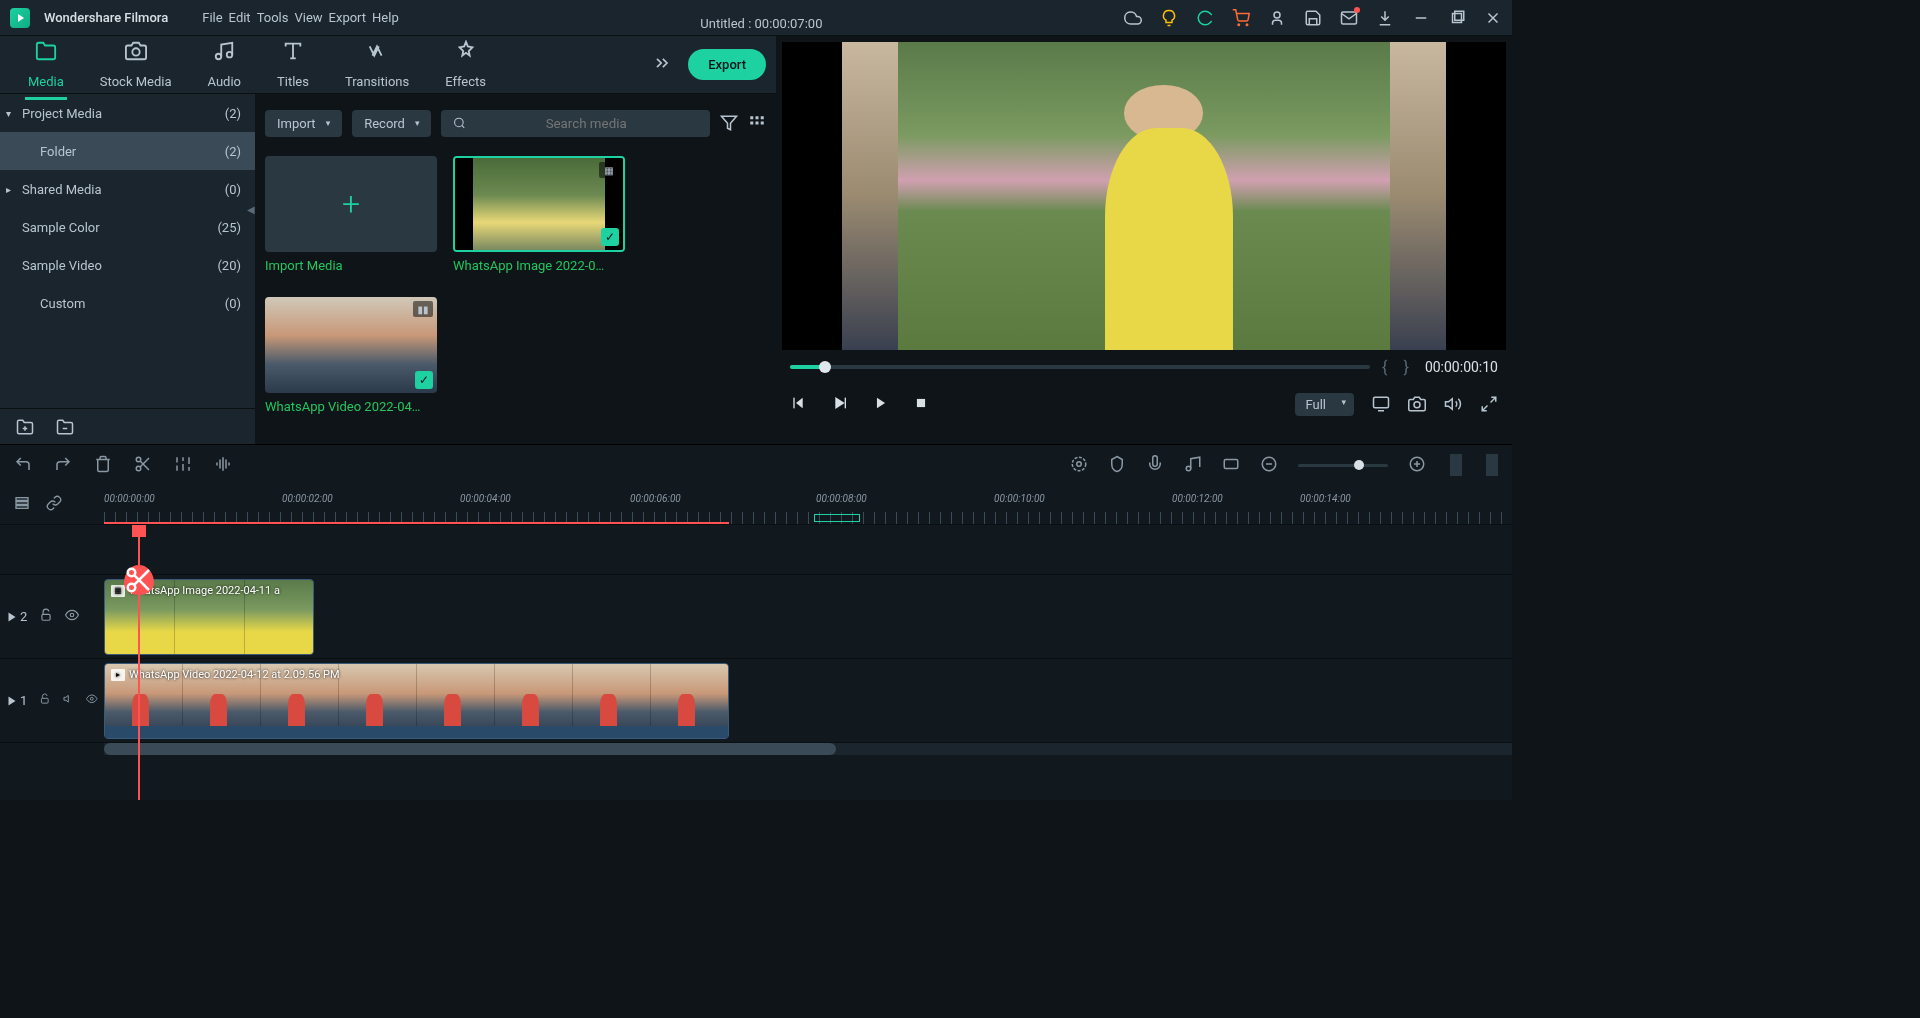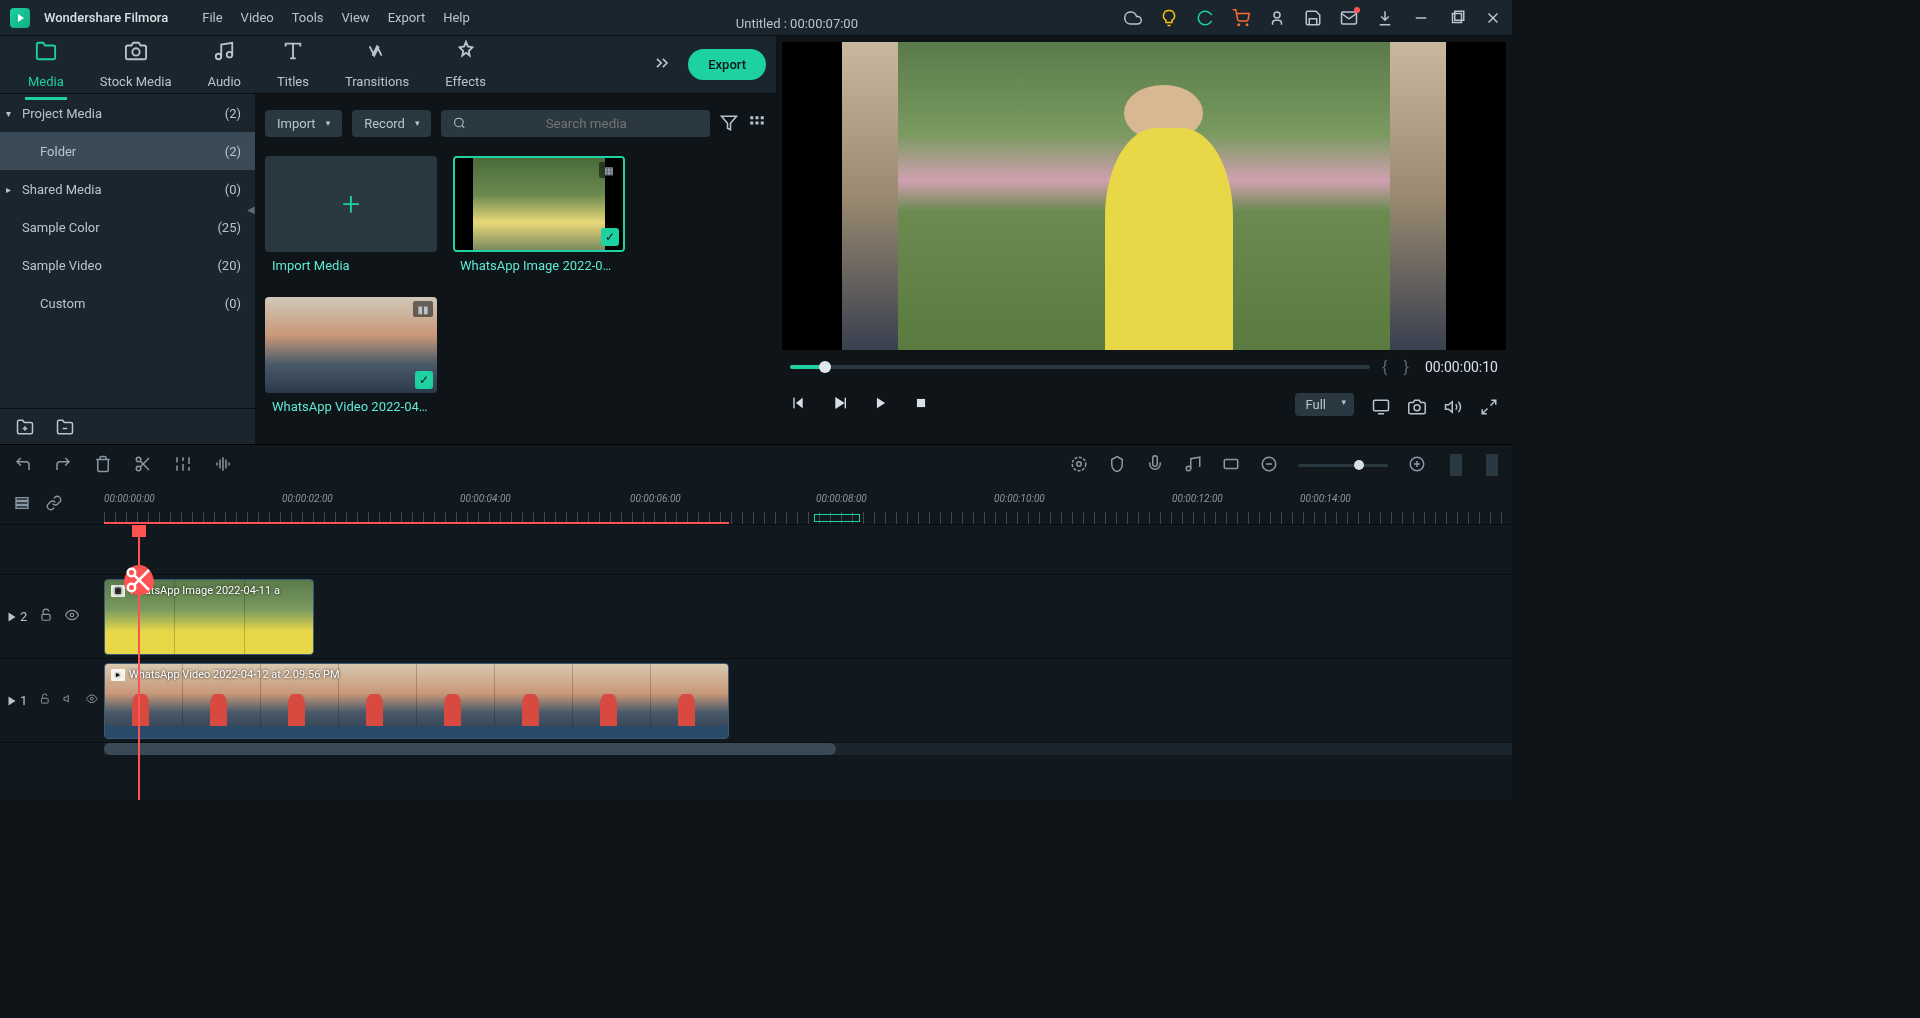--- a/index.html
+++ b/index.html
@@ -2,21 +2,21 @@
 <html><head>
 <meta charset="utf-8">
 <style>
 * { margin: 0; padding: 0; box-sizing: border-box; font-family: -apple-system, BlinkMacSystemFont, "Segoe UI", Roboto, sans-serif; user-select: none; }
 body { background: #0f1419; color: #b8c5d0; width: 1512px; height: 800px; overflow: hidden; font-size: 13px; }
 .titlebar { height: 36px; background: #1a252d; display: flex; align-items: center; justify-content: space-between; padding: 0 10px; border-bottom: 1px solid #0a0f12; }
 .titlebar-left { display: flex; align-items: center; gap: 14px; }
 .logo { width: 20px; height: 20px; background: linear-gradient(135deg, #1dd1a1, #10ac84); border-radius: 4px; position: relative; }
 .logo::after { content: ''; position: absolute; width: 0; height: 0; border-left: 6px solid white; border-top: 4px solid transparent; border-bottom: 4px solid transparent; top: 6px; left: 8px; }
 .app-name { font-weight: 500; color: #d8e0e6; }
-.menu-items { display: flex; gap: 18px; margin-left: 20px; }
+.menu-items { display: flex; gap: 6px; margin-left: 20px; }
 .menu-item { color: #b8c5d0; cursor: pointer; }
 .title-center { color: #b8c5d0; margin-top: 12px; }
 .titlebar-right { display: flex; align-items: center; gap: 18px; }
 .titlebar-icon { width: 18px; height: 18px; display: flex; align-items: center; justify-content: center; cursor: pointer; color: #b8c5d0; position: relative; }
 .top-accent-tip { color: #ffc107; }
 .top-accent-refresh { color: #1dd1a1; }
 .top-accent-cart { color: #ff6b35; }
 .mail-dot::after { content: ''; position: absolute; width: 6px; height: 6px; background: #ff5252; border-radius: 50%; top: -2px; right: -2px; }
 .top-panel { height: 408px; display: flex; }
 .left-panel { width: 776px; display: flex; flex-direction: column; }
@@ -49,40 +49,40 @@
 .media-thumb { height: 96px; background: #2a3842; border-radius: 4px; position: relative; overflow: hidden; }
 .media-thumb.add { display: flex; align-items: center; justify-content: center; cursor: pointer; }
 .plus-icon { font-size: 32px; color: #1dd1a1; font-weight: 300; }
 .media-thumb.selected { border: 2px solid #1dd1a1; }
 .check-badge { position: absolute; bottom: 4px; right: 4px; width: 18px; height: 18px; background: #1dd1a1; border-radius: 3px; display: flex; align-items: center; justify-content: center; color: #0f1419; font-size: 12px; }
 .type-badge { position: absolute; top: 4px; right: 4px; width: 20px; height: 16px; background: rgba(0,0,0,0.5); border-radius: 2px; display: flex; align-items: center; justify-content: center; font-size: 10px; }
 .thumb-img { width: 100%; height: 100%; display: flex; }
 .thumb-bar-black { background: #000; flex: 0 0 18px; }
 .thumb-center { flex: 1; background: linear-gradient(#4a6b3a, #6b8950 40%, #e8d878 70%, #7a8960); }
 .thumb-video { background: linear-gradient(#d0c8b8, #c89878 40%, #4a5a6a 70%, #2a3a4a); width: 100%; height: 100%; }
-.media-label { font-size: 13px; color: #5eead4; white-space: nowrap; overflow: hidden; text-overflow: ellipsis; margin-left: 7px; }
+.media-label { font-size: 13px; color: #22c55e; white-space: nowrap; overflow: hidden; text-overflow: ellipsis; }
 .collapse-arrow { position: absolute; left: -8px; top: 110px; color: #5a6a76; cursor: pointer; font-size: 10px; }
 .preview-panel { flex: 1; background: #0f1419; display: flex; flex-direction: column; padding: 6px; }
 .preview-video { flex: 1; background: #000; position: relative; display: flex; }
 .pv-bar { flex: 0 0 60px; background: #000; }
 .pv-side { flex: 0 0 56px; background: linear-gradient(#c8b8a0, #9a8a70 50%, #3a4050); }
 .pv-main { flex: 1; background: linear-gradient(#5a7a4a, #7a9a60 30%, #d0a0b0 45%, #6a8a50 55%, #5a7a40); position: relative; }
 .pv-child { position: absolute; bottom: 0; left: 42%; width: 26%; height: 72%; background: #e8d848; border-radius: 40% 40% 0 0; }
 .pv-head { position: absolute; top: 14%; left: 46%; width: 16%; height: 18%; background: #d8b890; border-radius: 50%; }
 .preview-controls { height: 88px; display: flex; flex-direction: column; }
 .seek-row { height: 34px; display: flex; align-items: center; gap: 12px; padding: 0 8px; }
 .seek-bar { flex: 1; height: 4px; background: #2a3842; border-radius: 2px; position: relative; }
 .seek-fill { position: absolute; height: 100%; background: #1dd1a1; border-radius: 2px; width: 6%; }
 .seek-thumb { position: absolute; width: 12px; height: 12px; background: #e0e8ee; border-radius: 50%; top: -4px; left: 5%; }
 .brackets { color: #5a6a76; font-size: 16px; letter-spacing: 4px; }
 .timecode { font-size: 14px; color: #d8e0e6; }
 .play-row { height: 40px; display: flex; align-items: center; justify-content: space-between; padding: 0 8px; }
 .play-controls { display: flex; gap: 26px; align-items: center; }
 .play-btn { cursor: pointer; color: #d8e0e6; }
-.preview-right-controls { display: flex; gap: 18px; align-items: flex-end; }
+.preview-right-controls { display: flex; gap: 18px; align-items: center; }
 .quality-dropdown { background: #2a3842; padding: 4px 28px 4px 10px; border-radius: 4px; cursor: pointer; position: relative; }
 .quality-dropdown::after { content: '▾'; position: absolute; right: 8px; font-size: 9px; }
 
 .timeline-panel { height: 356px; background: #11181e; border-top: 1px solid #000; display: flex; flex-direction: column; }
 .timeline-toolbar { height: 40px; display: flex; align-items: center; padding: 0 14px; gap: 22px; }
 .tl-tool { cursor: pointer; color: #8a98a4; }
 .tl-right { margin-left: auto; display: flex; align-items: center; gap: 20px; }
 .zoom-slider { width: 90px; height: 3px; background: #2a3842; border-radius: 2px; position: relative; }
 .zoom-thumb { position: absolute; width: 10px; height: 10px; background: #d8e0e6; border-radius: 50%; top: -4px; left: 62%; }
 .tl-mini { width: 12px; height: 22px; background: #2a3842; margin-left: 4px; }
@@ -116,21 +116,21 @@
 </style>
 </head>
 <body>
 
 <div class="titlebar">
   <div class="titlebar-left">
     <div class="logo"></div>
     <span class="app-name">Wondershare Filmora</span>
     <div class="menu-items">
       <span class="menu-item">File</span>
-      <span class="menu-item">Video</span>
+      <span class="menu-item">Edit</span>
       <span class="menu-item">Tools</span>
       <span class="menu-item">View</span>
       <span class="menu-item">Export</span>
       <span class="menu-item">Help</span>
     </div>
   </div>
   <div class="title-center">Untitled : 00:00:07:00</div>
   <div class="titlebar-right">
     <span class="titlebar-icon">
         <svg viewBox="0 0 24 24" fill="none" stroke="currentColor" stroke-width="2">

